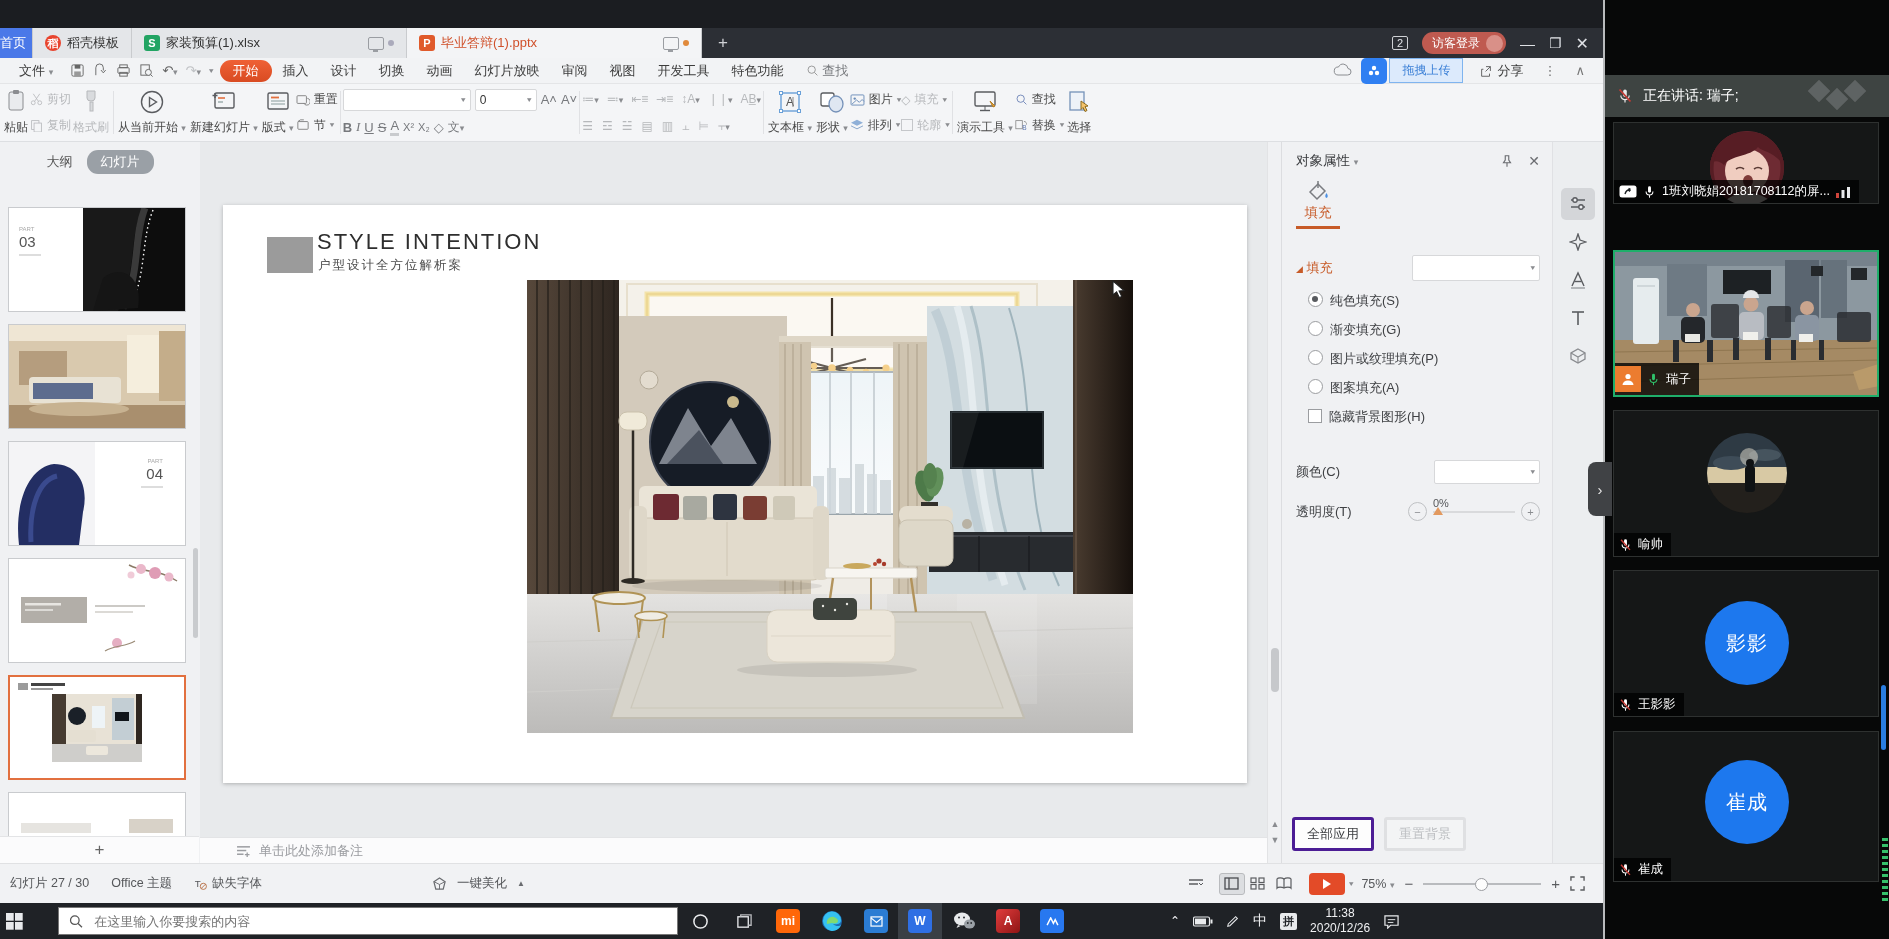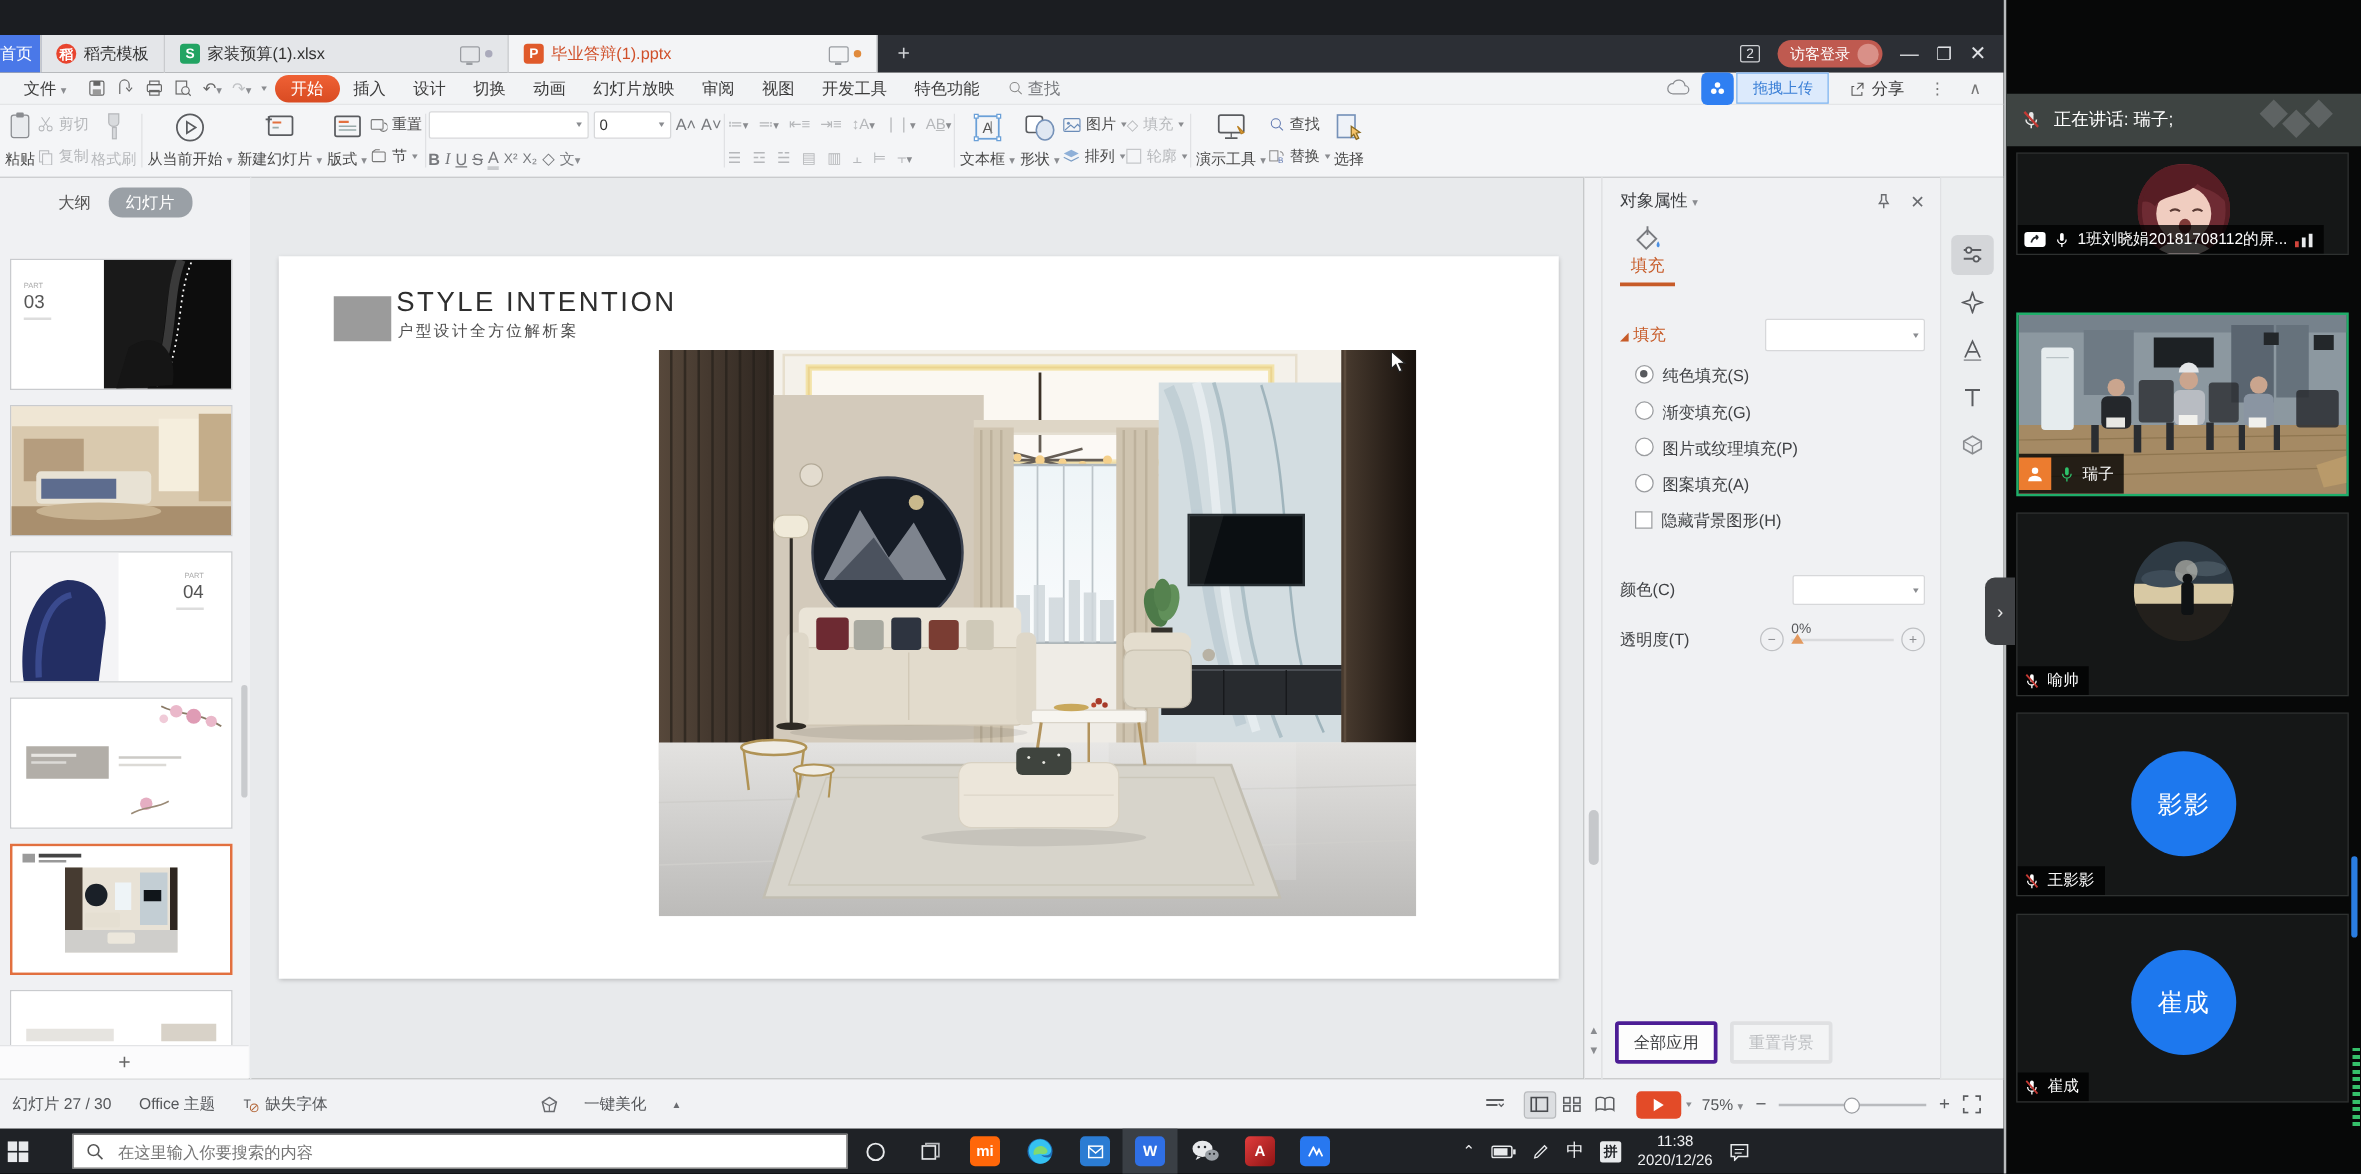--- a/index.html
+++ b/index.html
@@ -704,20 +704,29 @@
         <circle cx="320" cy="324" r="1.2" fill="#e8e8e2"></circle>
       <ellipse cx="300" cy="390" rx="90" ry="7" fill="#000000" opacity=".08"></ellipse>
       <ellipse cx="200" cy="306" rx="95" ry="6" fill="#000000" opacity=".08"></ellipse>
     </svg>
 
     <svg class="abs" style="left:889px;top:75px" width="16" height="20" viewBox="0 0 16 20">
       <path d="M1 1 L1 15 L4.6 11.8 L7.3 17.6 L9.8 16.5 L7.1 10.9 L12 10.5 Z" fill="#fff" stroke="#222" stroke-width="1.1"></path>
     </svg>
   </div>
 
+  <div id="notes-bar">
+    <svg width="15" height="12" viewBox="0 0 16 13">
+        <line x1="1" y1="2" x2="15" y2="2" stroke="#9a9ca0" stroke-width="1.6"></line>
+        <line x1="1" y1="6" x2="11" y2="6" stroke="#9a9ca0" stroke-width="1.6"></line>
+        <line x1="1" y1="10" x2="8" y2="10" stroke="#9a9ca0" stroke-width="1.6"></line>
+        <path d="M12 8 v5 M9.5 10.5 h5" stroke="#9a9ca0" stroke-width="1.4"></path>
+      </svg>
+    <span>单击此处添加备注</span>
+  </div>
 </div>
 
 <div class="abs" id="canvas-scroll">
   <div style="position:absolute;left:3px;top:506px;width:8px;height:44px;background:#c6c8cb;border-radius:4px"></div>
   <div style="position:absolute;left:0;bottom:34px;width:14px;text-align:center;color:#8a8c90;font-size:9px">▲</div>
   <div style="position:absolute;left:0;bottom:18px;width:14px;text-align:center;color:#8a8c90;font-size:9px">▼</div>
 </div>
 
 <div class="abs" id="right-panel">
   <div class="rp-content">
@@ -823,21 +832,21 @@
   <span>Office 主题</span>
   <span style="width:22px"></span>
   <span class="flex" style="gap:5px">
     <svg width="13" height="13" viewBox="0 0 16 16">
         <text x="1" y="12" font-size="12" fill="#55575a">T</text>
         <circle cx="11.5" cy="11.5" r="3.8" fill="none" stroke="#b06030"></circle>
         <line x1="9" y1="14" x2="14" y2="9" stroke="#b06030"></line>
       </svg>
     <span>缺失字体</span>
   </span>
-  <span class="flex" style="gap:20px;margin-left:170px">
+  <span class="flex" style="gap:10px;margin-left:170px">
     <svg width="15" height="14" viewBox="0 0 16 15">
         <path d="M8 1 L14 5 L12 13 L4 13 L2 5 Z" fill="none" stroke="#6a6c70" stroke-width="1.3"></path>
         <path d="M2 5 L8 8 L14 5 M8 8 L8 13" fill="none" stroke="#6a6c70" stroke-width="1"></path>
       </svg>
     <span>一键美化</span>
     <span style="font-size:8px;color:#6a6c70">▲</span>
   </span>
   <span style="margin-left:auto" class="flex">
     <span class="view-ic">
       <svg width="16" height="12" viewBox="0 0 16 12">

